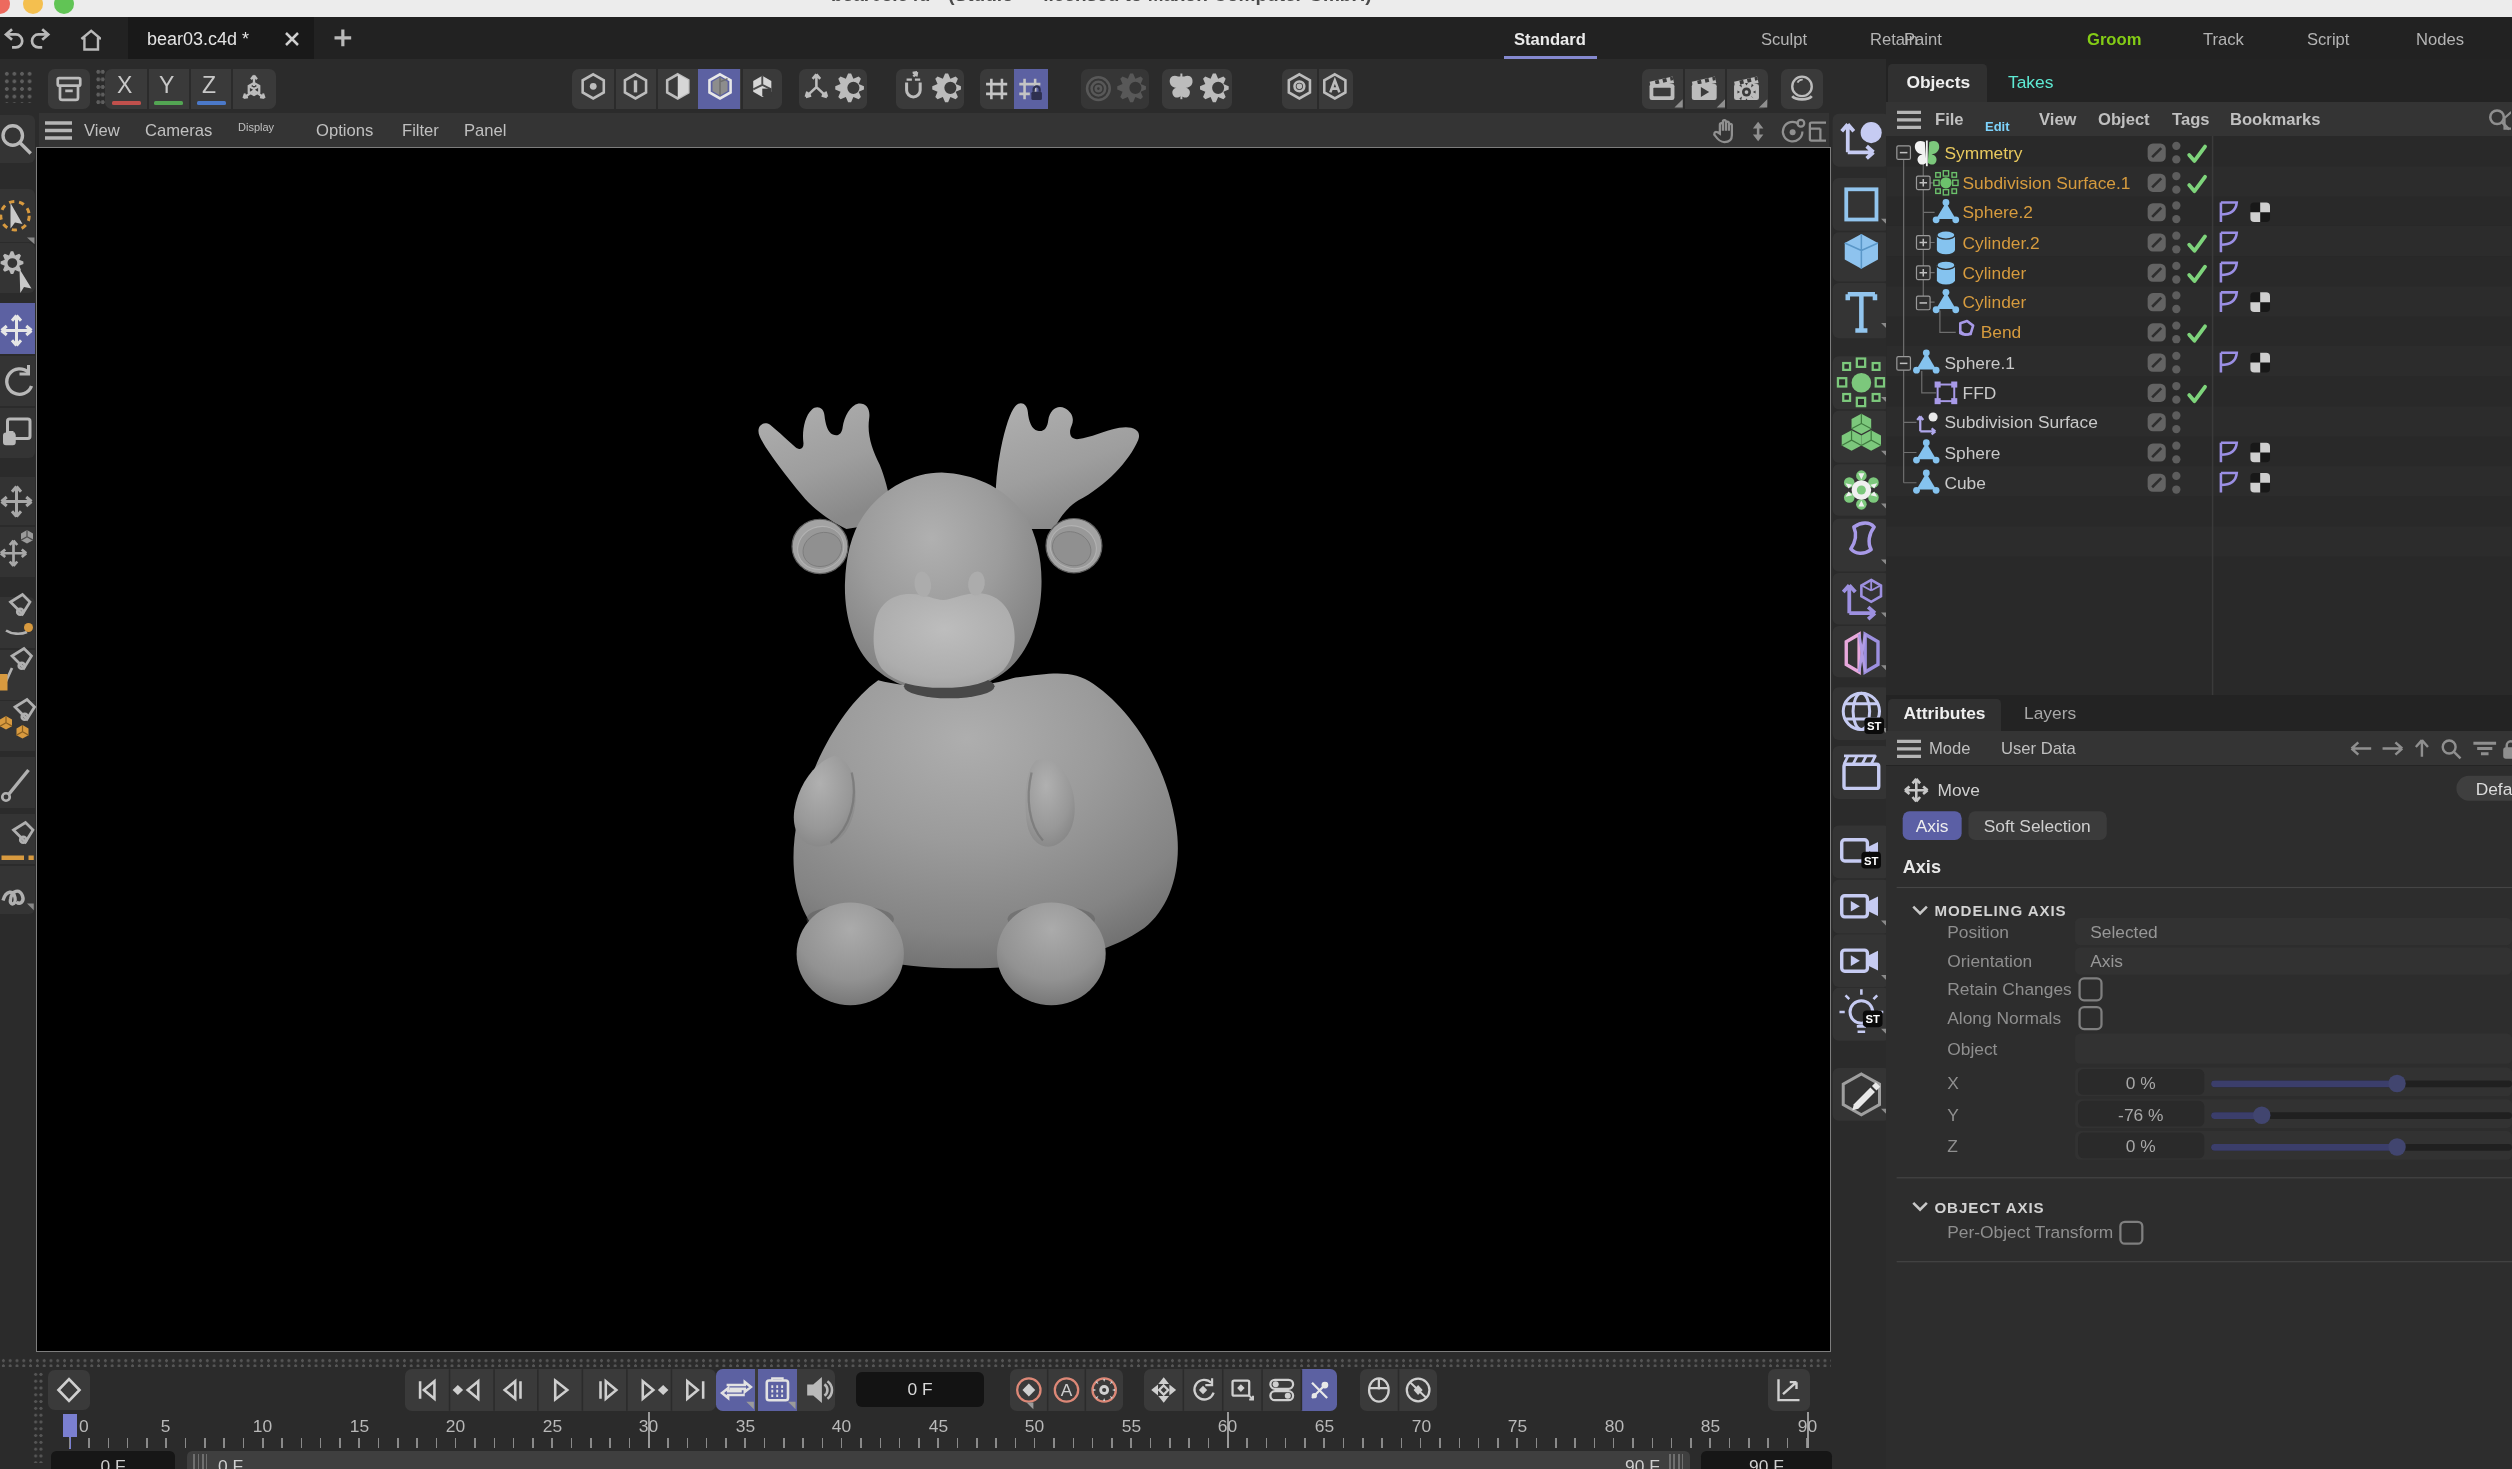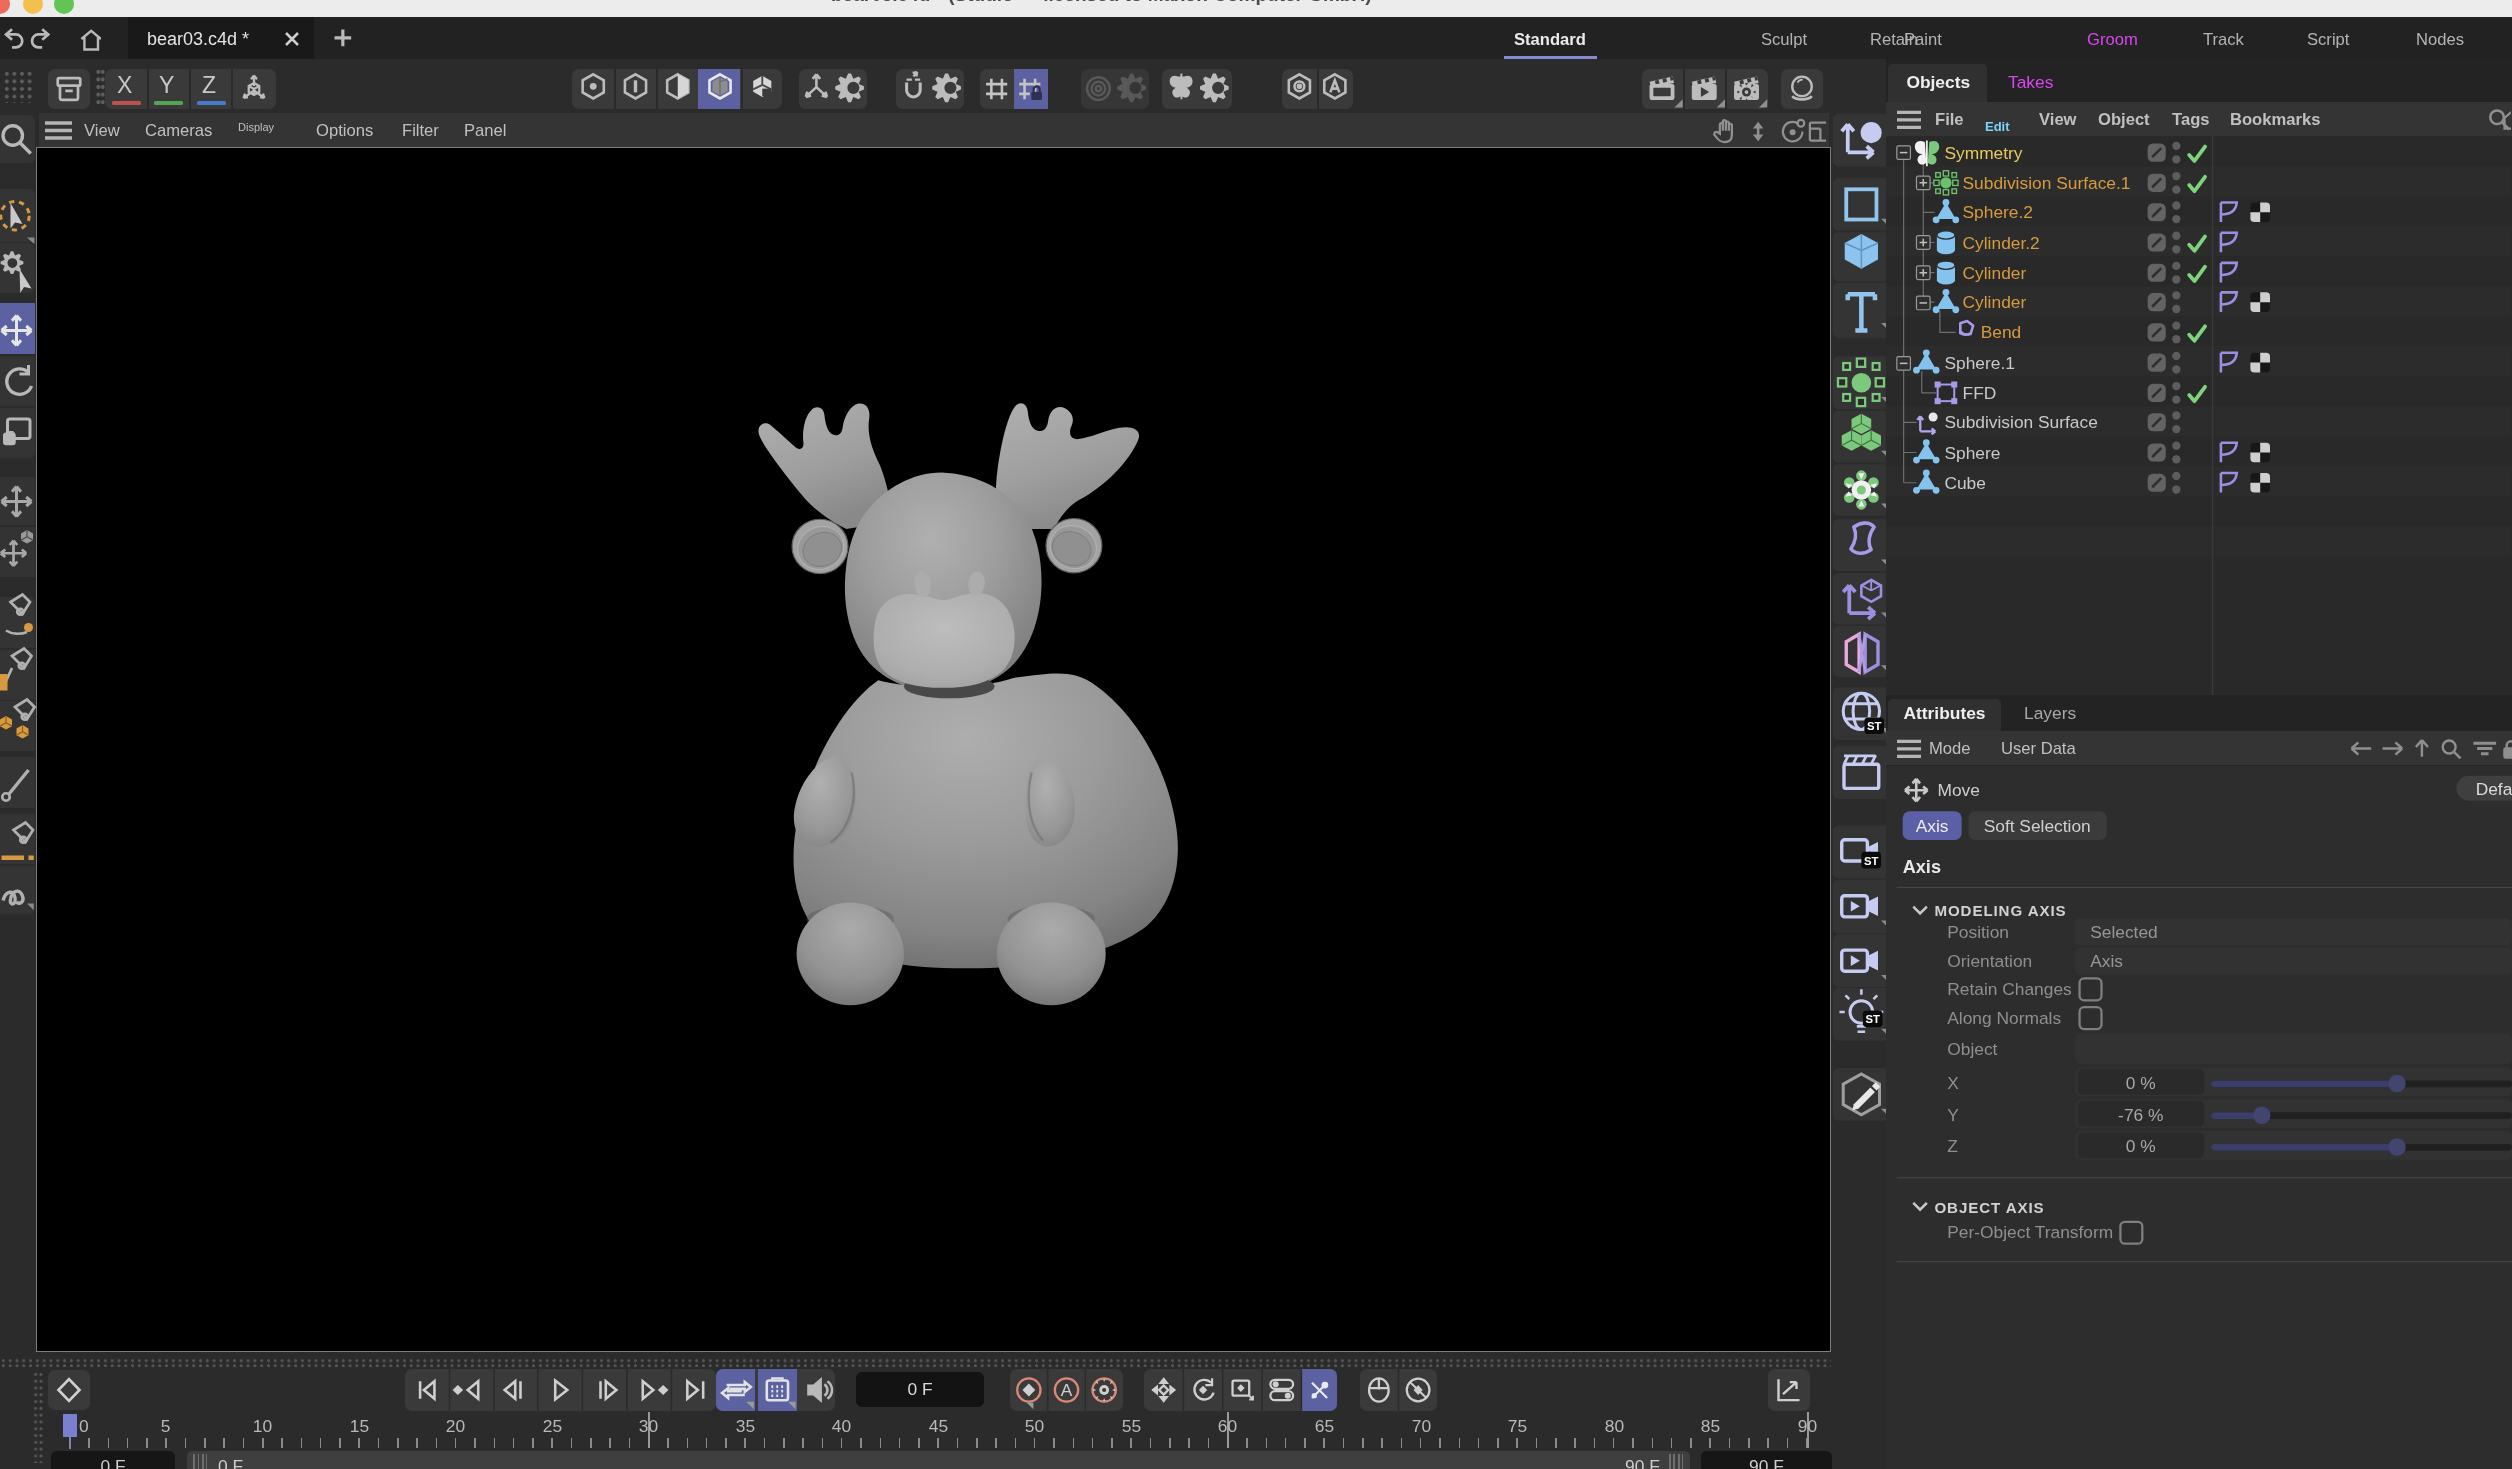--- a/index.html
+++ b/index.html
@@ -40,21 +40,21 @@
   <svg class="abs" style="left:333px;top:11.3px;" width="19.7" height="19.7" viewBox="0 0 26 26">
         <path d="M13 2 V24 M2 13 H24" stroke="#b9b9b9" stroke-width="4.2" fill="none"></path>
       </svg>
 
   <div class="abs" style="left:1514px;top:13.6px;font-size:16.6px;color:#ebebeb;font-weight:bold;">Standard</div>
   <div class="abs" style="left:1504px;top:39px;width:93px;height:3.8px;background:#8589cf;"></div>
   <div class="abs" style="left:1648px;top:13.6px;font-size:16.6px;color:#b4b4b4;margin-top:29px;">Model</div>
   <div class="abs" style="left:1761px;top:13.6px;font-size:16.6px;color:#b4b4b4;">Sculpt</div>
   <div class="abs" style="left:1870px;top:13.6px;font-size:16.6px;color:#b4b4b4;">Retain</div>
   <div class="abs" style="left:1904px;top:13.6px;font-size:16.6px;color:#b4b4b4;text-align:right;">Paint</div>
-  <div class="abs" style="left:2087px;top:13.6px;font-size:16.6px;color:#d946ef;">Groom</div>
+  <div class="abs" style="left:2087px;top:13.6px;font-size:16.6px;color:#84cc16;font-weight:bold;">Groom</div>
   <div class="abs" style="left:2203px;top:13.6px;font-size:16.6px;color:#b4b4b4;">Track</div>
   <div class="abs" style="left:2307px;top:13.6px;font-size:16.6px;color:#b4b4b4;">Script</div>
   <div class="abs" style="left:2416px;top:13.6px;font-size:16.6px;color:#b4b4b4;">Nodes</div>
 </div>
 
 <div class="abs" id="toolbar" style="left:0;top:59px;width:2512px;height:54px;background:#2b2b2b;">
 
   <div class="abs" style="left:3px;top:11.3px;width:32px;height:33px;background-image:radial-gradient(circle,#5e5e5e 1.7px,transparent 2.1px);background-size:7.6px 7.6px;"></div>
   <div class="abs" style="left:96px;top:9px;width:9px;height:38px;background-image:radial-gradient(circle,#5e5e5e 1.7px,transparent 2.1px);background-size:4.5px 7.6px;"></div>
 
@@ -580,21 +580,21 @@
   <path d="M30 1312 l22-22 6 6 -22 22 -8 2 z" fill="#e8e8e8"></path>
   <path d="M54 1288 l5-5 6 6 -5 5 z" fill="#e8e8e8"></path>
 </svg>
 </div>
 
 <div class="abs" id="objpanel" style="left:1886px;top:59px;width:626px;height:636px;background:#292929;">
 
   <div class="abs" style="left:0;top:0;width:626px;height:43px;background:#232323;"></div>
   <div class="abs" style="left:1.5px;top:4.5px;width:99px;height:39px;background:#303030;border-radius:4.5px 4.5px 0 0;"></div>
   <div class="abs" style="left:20.4px;top:13px;font-size:17.4px;font-weight:bold;color:#efefef;">Objects</div>
-  <div class="abs" style="left:122px;top:13px;font-size:17.4px;color:#d946ef;">Takes</div>
+  <div class="abs" style="left:122px;top:13px;font-size:17.4px;color:#5eead4;">Takes</div>
 
   <div class="abs" style="left:0;top:43px;width:626px;height:34px;background:#343434;font-weight:bold;">
     <svg class="abs" style="left:11.3px;top:7.6px;" width="24" height="19.7" viewBox="0 0 32 26">
           <g stroke="#b5b5b5" stroke-width="4.2" fill="none">
             <path d="M0 3 H32 M0 13 H32 M0 23 H32"></path>
           </g>
         </svg>
     <div class="abs" style="left:49px;top:7.6px;font-size:16.6px;color:#c0c0c0;">File</div>
     <div class="abs" style="left:99px;top:17px;font-size:13px;color:#7dd3fc;">Edit</div>
     <div class="abs" style="left:153px;top:7.6px;font-size:16.6px;color:#c0c0c0;">View</div>

